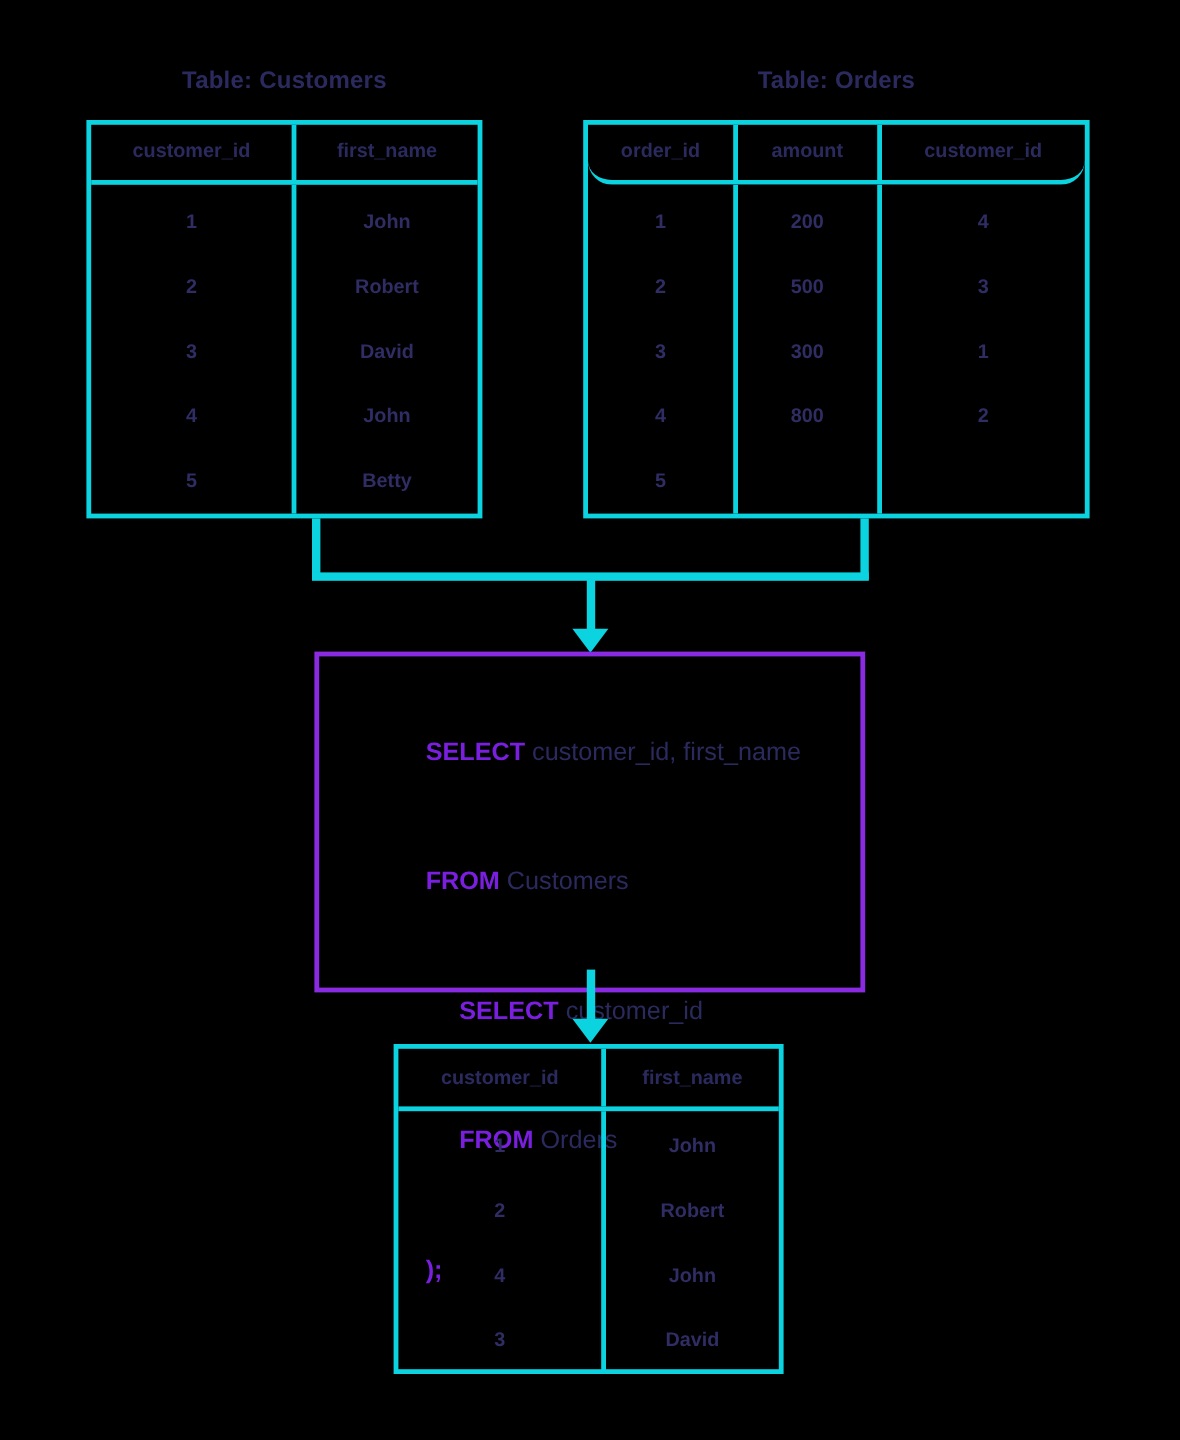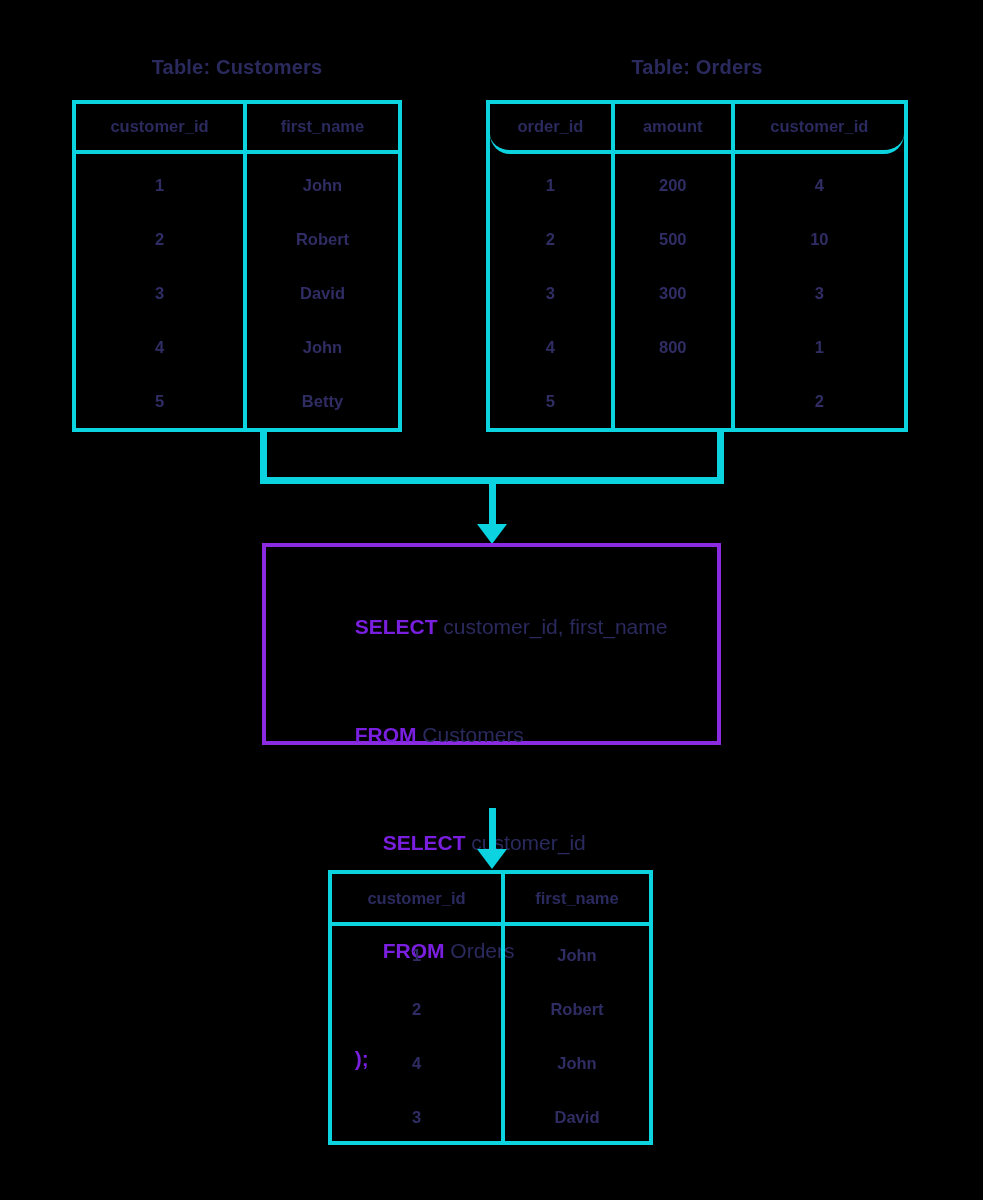--- a/index.html
+++ b/index.html
@@ -131,21 +131,21 @@
   }
   #arrow-sql    { left: 477px; top: 524px; }
   #arrow-result { left: 477px; top: 849px; }
 
   
   #sql-box {
     position: absolute;
     left: 262px;
     top: 543px;
     width: 459px;
-    height: 202px;
+    height: 284px;
     box-sizing: border-box;
     border: 4px solid #8a2be2;
     background: transparent;
   }
   #sql-code {
     position: absolute;
     left: 42px;
     top: 26px;
     right: 10px;
   }
@@ -219,21 +219,20 @@
         <div class="td">5</div>
       </div>
       <div class="col c1">
         <div class="td">200</div>
         <div class="td">500</div>
         <div class="td">300</div>
         <div class="td">800</div>
       </div>
       <div class="col c2">
         <div class="td">4</div>
-        <div class="td">10</div>
         <div class="td">3</div>
         <div class="td">1</div>
         <div class="td">2</div>
       </div>
     </div>
   </div>
 
   <div class="line-v" id="stub-left"></div>
   <div class="line-v" id="stub-right"></div>
   <div class="line-h" id="join-bar"></div>

